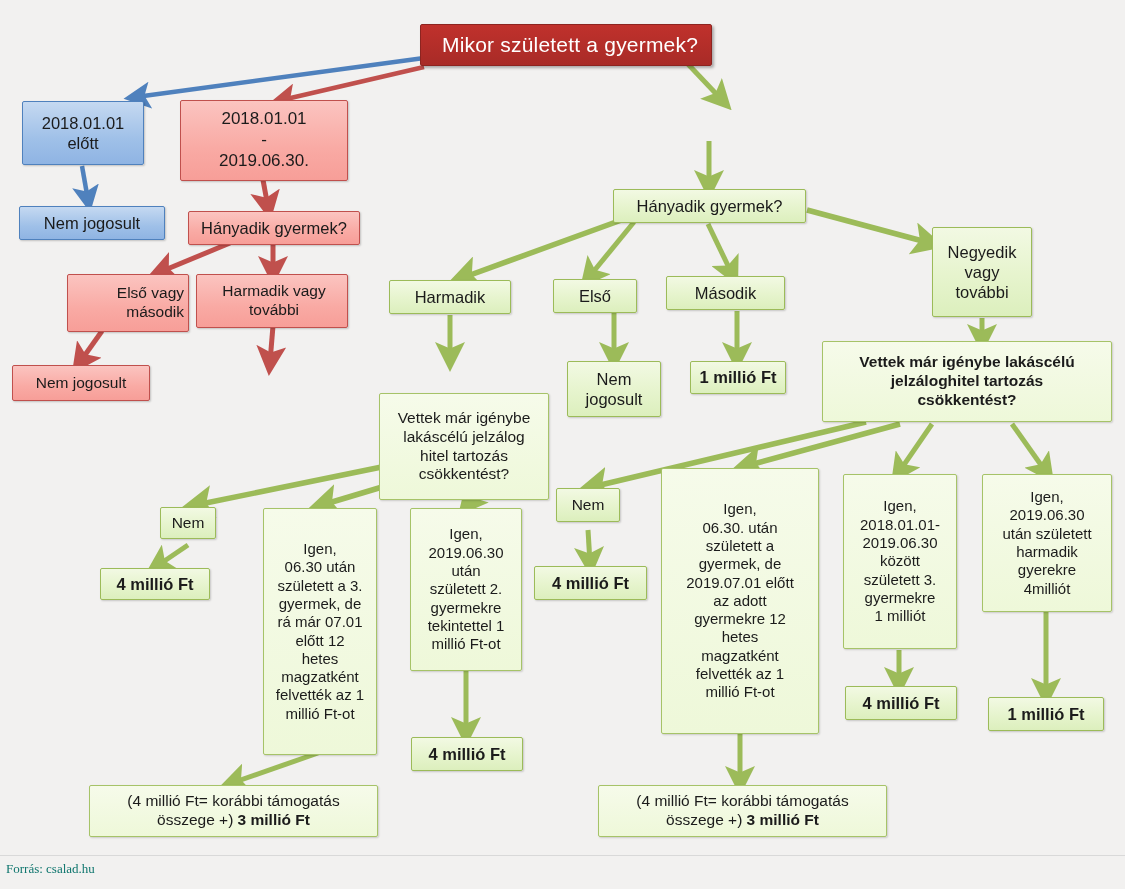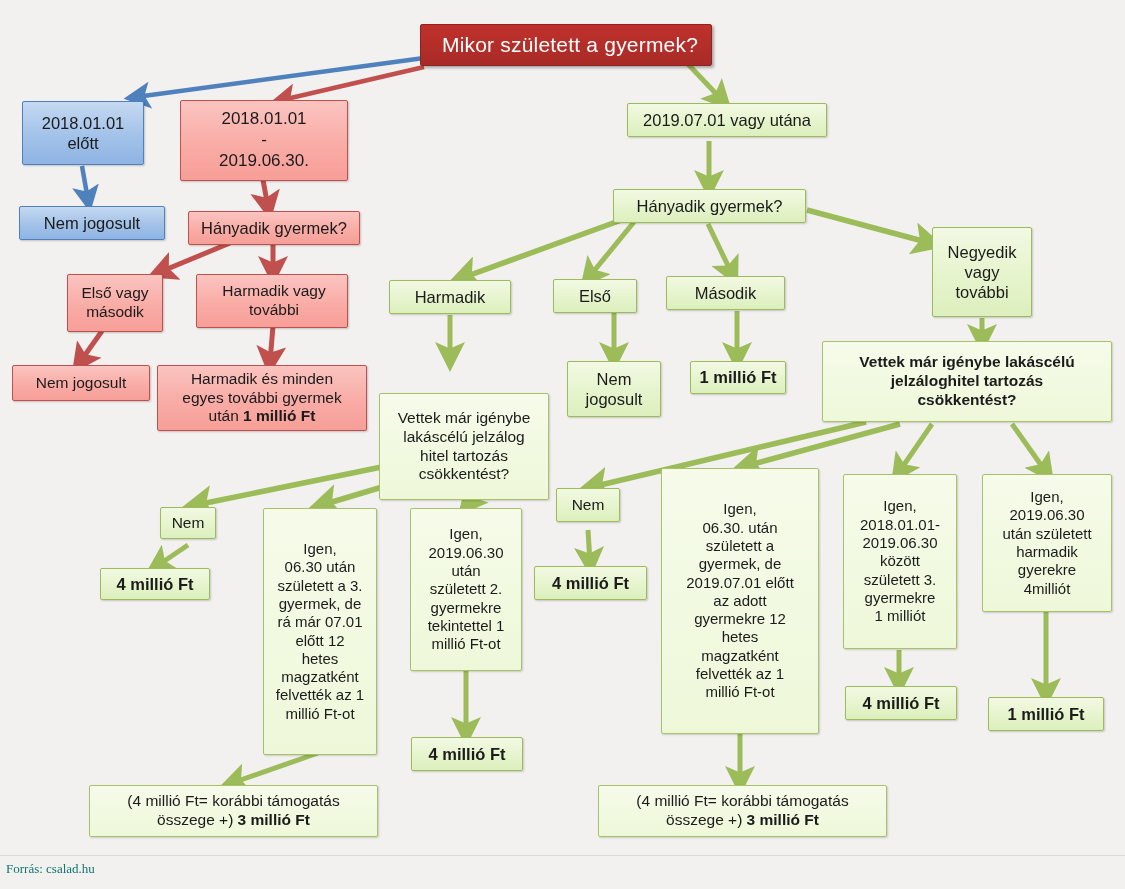--- a/index.html
+++ b/index.html
@@ -172,43 +172,35 @@
   <div class="node red t18" style="left:180px;top:100px;width:168px;height:81px;">
     <span class="inner" style="white-space:pre-line;">2018.01.01
 -
 2019.06.30.</span>
   </div>
 
   <div class="node red t17" style="left:188px;top:211px;width:172px;height:34px;">
     <span class="inner">Hányadik gyermek?</span>
   </div>
 
-  <div class="node red t16" style="left:67px;top:274px;width:96px;height:58px;">
+  <div class="node red t16" style="left:67px;top:274px;width:122px;height:58px;text-align:right;">
     <span class="inner" style="white-space:pre-line;">Első vagy
 második</span>
   </div>
 
   <div class="node red t16" style="left:196px;top:274px;width:152px;height:54px;padding-left:8px;">
     <span class="inner" style="white-space:pre-line;">Harmadik vagy
 további</span>
   </div>
 
   <div class="node red t16" style="left:12px;top:365px;width:138px;height:36px;">
     <span class="inner">Nem jogosult</span>
   </div>
 
-  <div class="node red t16" style="left:157px;top:365px;width:210px;height:66px;">
-    <span class="inner"><span style="white-space:pre-line;">Harmadik és minden
-egyes további gyermek
-után </span><span class="b">1 millió Ft</span></span>
-  </div>
-
-  <div class="node green t17" style="left:627px;top:103px;width:200px;height:34px;">
-    <span class="inner">2019.07.01  vagy utána</span>
-  </div>
+
 
   <div class="node green t17" style="left:613px;top:189px;width:193px;height:34px;">
     <span class="inner">Hányadik gyermek?</span>
   </div>
 
   <div class="node green t17" style="left:389px;top:280px;width:122px;height:34px;">
     <span class="inner">Harmadik</span>
   </div>
 
   <div class="node green t17" style="left:553px;top:279px;width:84px;height:34px;text-align:center;">

